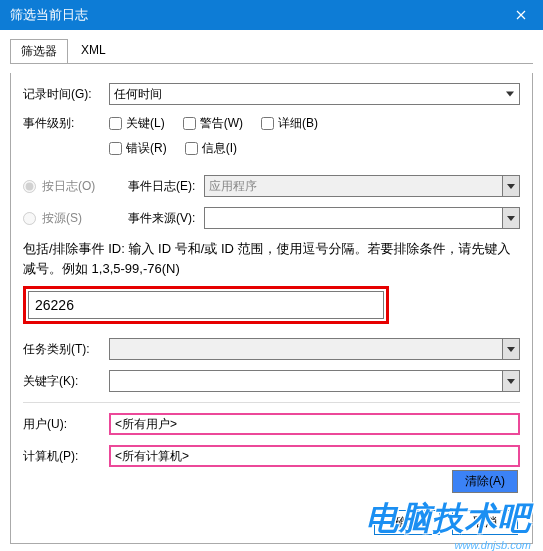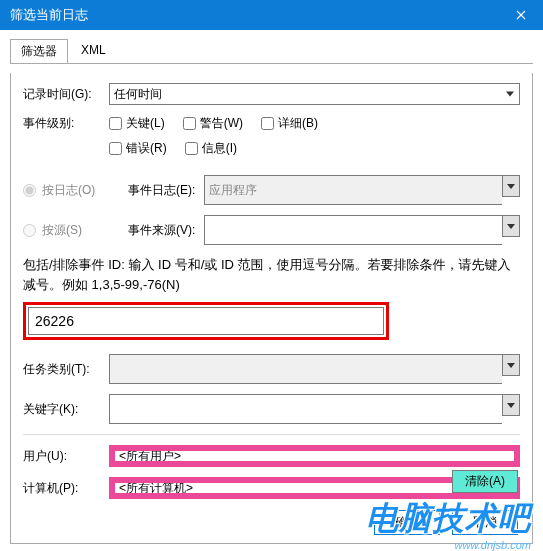--- a/index.html
+++ b/index.html
@@ -16,29 +16,29 @@
   .select { flex: 1; height: 22px; border: 1px solid #7a7a7a; background: #fff; font-size: 12px; padding: 0 4px; appearance: none; position: relative; }
   .selwrap { flex: 1; position: relative; display: flex; }
   .selwrap::after { content: ""; position: absolute; right: 6px; top: 50%; width: 0; height: 0; border-left: 4px solid transparent; border-right: 4px solid transparent; border-top: 5px solid #333; transform: translateY(-50%); pointer-events: none; }
   .lvl { display: flex; flex-wrap: wrap; gap: 0; }
   .chk { display: flex; align-items: center; margin-right: 18px; margin-bottom: 8px; font-size: 12px; }
   .chk input { margin: 0 4px 0 0; width: 13px; height: 13px; }
   .radiorow { display: flex; align-items: center; margin-bottom: 10px; font-size: 12px; }
   .radiorow input[type=radio] { margin: 0 6px 0 0; }
   .radiorow .rlbl { width: 80px; color: #888; }
   .combo { flex: 1; display: flex; }
-  .combo input { flex: 1; height: 30px; border: 1px solid #7a7a7a; border-right: none; font-size: 12px; padding: 0 4px; background: #fff; }
+  .combo input { flex: 1; height: 22px; border: 1px solid #7a7a7a; border-right: none; font-size: 12px; padding: 0 4px; background: #fff; }
   .combo input.disabled { background: #f0f0f0; color: #888; }
   .combo .dd { width: 18px; height: 22px; border: 1px solid #7a7a7a; background: #e1e1e1; display: flex; align-items: center; justify-content: center; }
   .combo .dd::after { content: ""; width: 0; height: 0; border-left: 4px solid transparent; border-right: 4px solid transparent; border-top: 5px solid #333; }
   .help { font-size: 13px; line-height: 1.5; margin: 6px 0 8px 0; }
   .idinput { width: 356px; height: 28px; margin-left: 86px; border: 1px solid #7a7a7a; font-size: 14px; padding: 12px 6px; }
   .redbox { border: 3px solid #e60000; padding: 2px; display: inline-block; margin-bottom: 14px; }
-  .txt { flex: 1; height: 22px; border: 6px solid #ec4899; font-size: 12px; padding: 0 4px; }
-  .clear { position: absolute; right: 14px; bottom: 50px; font-size: 12px; padding: 2px 12px; border: 1px solid #7a7a7a; background: #5eead4; }
+  .txt { flex: 1; height: 22px; border: 2px solid #ec4899; font-size: 12px; padding: 0 4px; }
+  .clear { position: absolute; right: 14px; bottom: 50px; font-size: 12px; padding: 2px 12px; border: 1px solid #7a7a7a; background: #3b82f6; }
   .footer { position: absolute; bottom: 8px; right: 14px; display: flex; gap: 12px; }
   .btn { font-size: 12px; padding: 3px 20px; border: 1px solid #0d7cd6; background: #fff; }
   .overlay-logo { position: absolute; right: 12px; bottom: 10px; font-family: "KaiTi", serif; font-size: 32px; font-weight: bold; font-style: italic; color: #1b8ff2; text-shadow: -1px -1px 0 #fff, 1px -1px 0 #fff, -1px 1px 0 #fff, 1px 1px 0 #fff; pointer-events: none; letter-spacing: 1px; }
   .overlay-url { position: absolute; right: 12px; bottom: 0; font-size: 11px; color: #59b7ff; font-style: italic; pointer-events: none; }
   hr.sep { border: none; border-top: 1px solid #ddd; margin: 6px 0 10px 0; }
 </style>
 </head>
 <body>
 
 <div class="titlebar">

